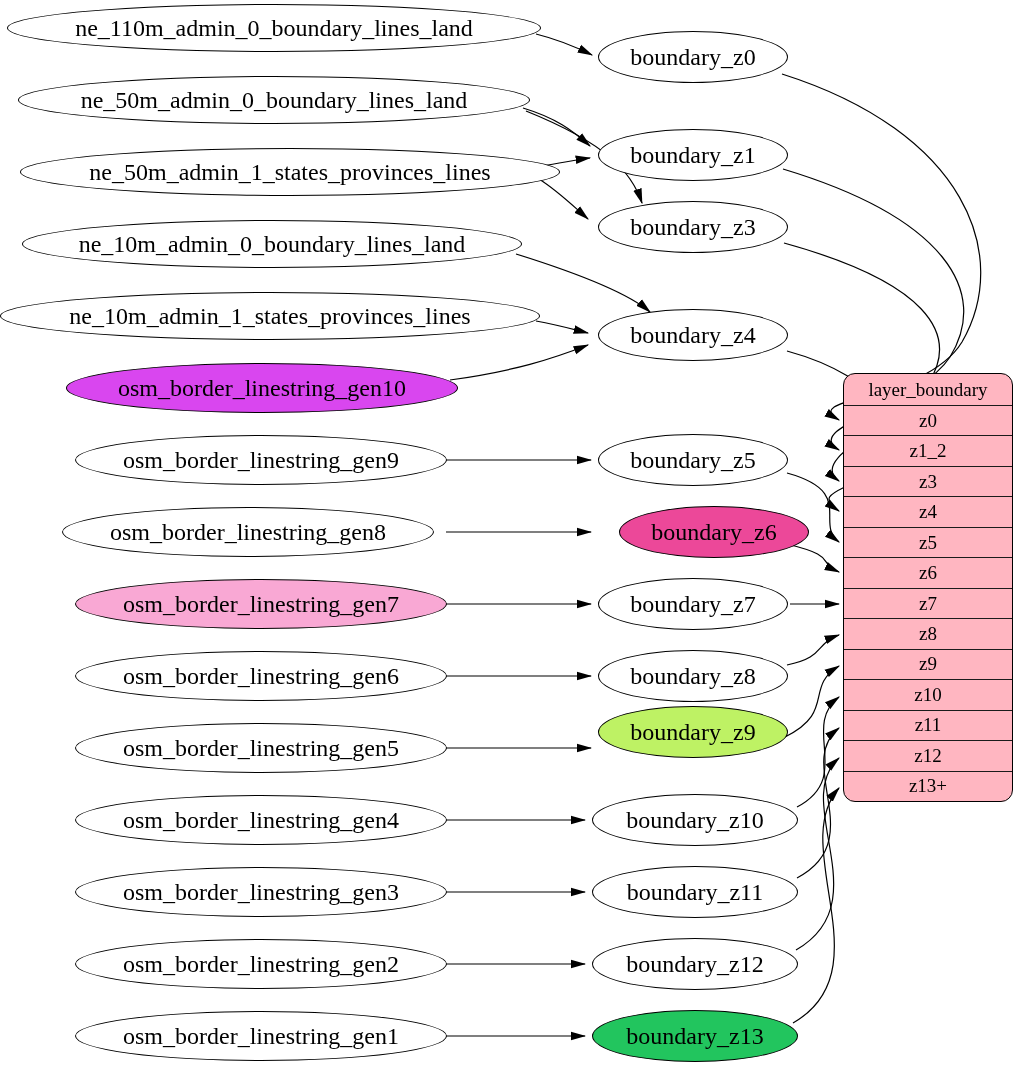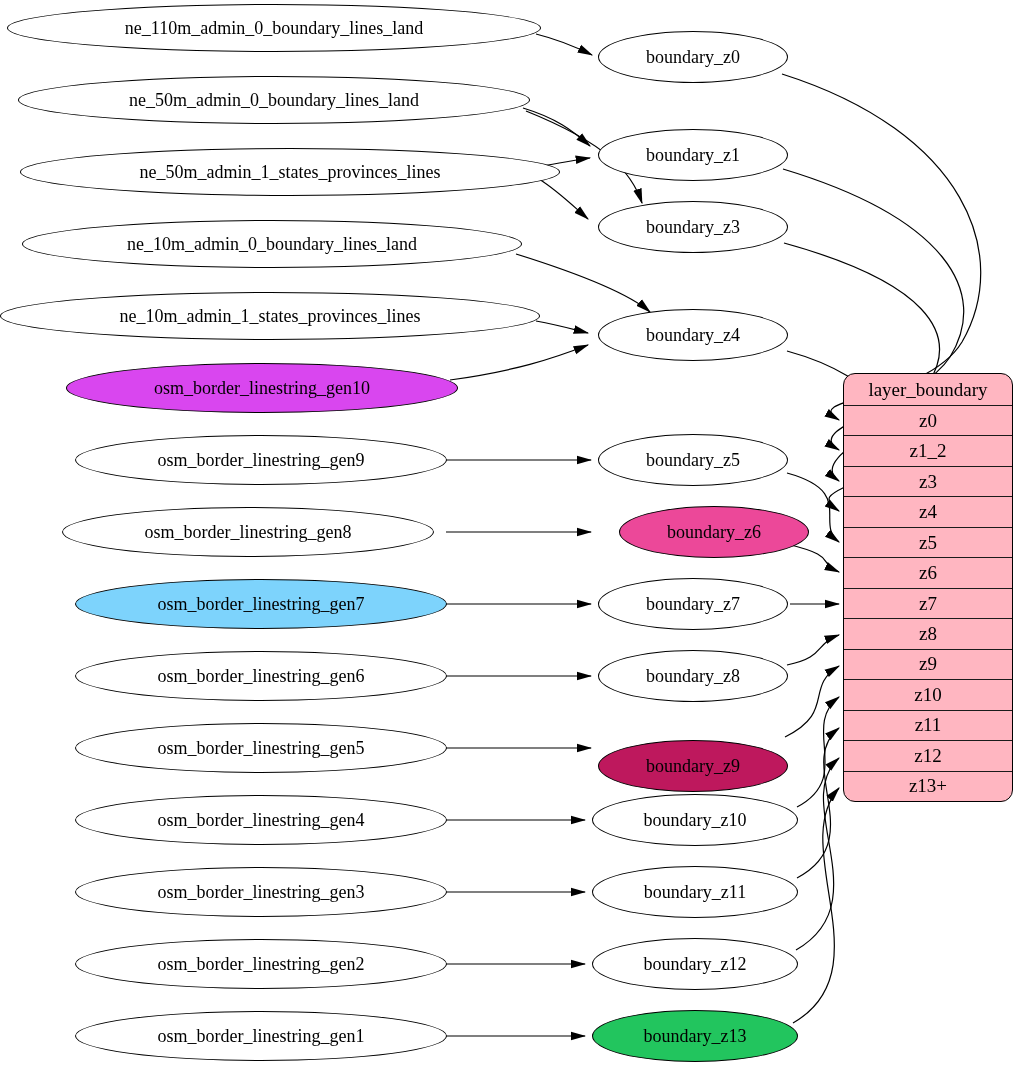--- a/index.html
+++ b/index.html
@@ -3,21 +3,21 @@
 <meta charset="utf-8">
 <style>
   html,body{margin:0;padding:0;background:#ffffff;}
   body{font-family:"Liberation Serif","DejaVu Serif",serif;color:#000;}
   #canvas{position:relative;width:1019px;height:1067px;background:#fff;overflow:hidden;}
   #edges{position:absolute;left:0;top:0;width:1019px;height:1067px;z-index:1;}
   .enode{
     position:absolute;z-index:2;box-sizing:border-box;
     background:#ffffff;border:1.4px solid #000;border-radius:50%;
     display:flex;align-items:center;justify-content:center;
-    font-size:18px;line-height:1;white-space:nowrap;
+    font-size:24px;line-height:1;white-space:nowrap;
   }
   #record{
     position:absolute;z-index:2;box-sizing:border-box;
     border:1.5px solid #000;border-radius:12px;overflow:hidden;
     display:flex;flex-direction:column;
     font-size:19px;
   }
   #record .rtitle{
     flex:0 0 31px;display:flex;align-items:center;justify-content:center;
   }
@@ -90,33 +90,33 @@
     </div>
 
 <div class="enode" style="left: 7px; top: 4px; width: 534px; height: 48px; background: rgb(255, 255, 255);">ne_110m_admin_0_boundary_lines_land</div>
     <div class="enode" style="left: 18px; top: 76px; width: 512px; height: 48px; background: rgb(255, 255, 255);">ne_50m_admin_0_boundary_lines_land</div>
     <div class="enode" style="left: 20px; top: 148px; width: 540px; height: 48px; background: rgb(255, 255, 255);">ne_50m_admin_1_states_provinces_lines</div>
     <div class="enode" style="left: 22px; top: 220px; width: 500px; height: 48px; background: rgb(255, 255, 255);">ne_10m_admin_0_boundary_lines_land</div>
     <div class="enode" style="left: 0px; top: 292px; width: 540px; height: 48px; background: rgb(255, 255, 255);">ne_10m_admin_1_states_provinces_lines</div>
     <div class="enode" style="left: 66px; top: 363px; width: 392px; height: 50px; background: #d946ef;">osm_border_linestring_gen10</div>
     <div class="enode" style="left: 75px; top: 435px; width: 372px; height: 50px; background: rgb(255, 255, 255);">osm_border_linestring_gen9</div>
     <div class="enode" style="left: 62px; top: 507px; width: 372px; height: 50px; background: rgb(255, 255, 255);">osm_border_linestring_gen8</div>
-    <div class="enode" style="left: 75px; top: 579px; width: 372px; height: 50px; background: #7dd3fc;">osm_border_linestring_gen7</div>
+    <div class="enode" style="left: 75px; top: 579px; width: 372px; height: 50px; background: #f9a8d4;">osm_border_linestring_gen7</div>
     <div class="enode" style="left: 75px; top: 651px; width: 372px; height: 50px; background: rgb(255, 255, 255);">osm_border_linestring_gen6</div>
     <div class="enode" style="left: 75px; top: 723px; width: 372px; height: 50px; background: rgb(255, 255, 255);">osm_border_linestring_gen5</div>
     <div class="enode" style="left: 75px; top: 795px; width: 372px; height: 50px; background: rgb(255, 255, 255);">osm_border_linestring_gen4</div>
     <div class="enode" style="left: 75px; top: 867px; width: 372px; height: 50px; background: rgb(255, 255, 255);">osm_border_linestring_gen3</div>
     <div class="enode" style="left: 75px; top: 939px; width: 372px; height: 50px; background: rgb(255, 255, 255);">osm_border_linestring_gen2</div>
     <div class="enode" style="left: 75px; top: 1011px; width: 372px; height: 50px; background: rgb(255, 255, 255); text-align: right;">osm_border_linestring_gen1</div>
     <div class="enode" style="left: 598px; top: 31px; width: 190px; height: 52px; background: rgb(255, 255, 255);">boundary_z0</div>
     <div class="enode" style="left: 598px; top: 129px; width: 190px; height: 52px; background: rgb(255, 255, 255);">boundary_z1</div>
     <div class="enode" style="left: 598px; top: 201px; width: 190px; height: 52px; background: rgb(255, 255, 255);">boundary_z3</div>
     <div class="enode" style="left: 598px; top: 309px; width: 190px; height: 52px; background: rgb(255, 255, 255);">boundary_z4</div>
     <div class="enode" style="left: 598px; top: 434px; width: 190px; height: 52px; background: rgb(255, 255, 255);">boundary_z5</div>
     <div class="enode" style="left: 619px; top: 506px; width: 190px; height: 52px; background: #ec4899;">boundary_z6</div>
     <div class="enode" style="left: 598px; top: 578px; width: 190px; height: 52px; background: rgb(255, 255, 255);">boundary_z7</div>
     <div class="enode" style="left: 598px; top: 650px; width: 190px; height: 52px; background: rgb(255, 255, 255);">boundary_z8</div>
-    <div class="enode" style="left: 598px; top: 740px; width: 190px; height: 52px; background: #be185d;">boundary_z9</div>
+    <div class="enode" style="left: 598px; top: 706px; width: 190px; height: 52px; background: #bef264;">boundary_z9</div>
     <div class="enode" style="left: 592px; top: 794px; width: 206px; height: 52px; background: rgb(255, 255, 255);">boundary_z10</div>
     <div class="enode" style="left: 592px; top: 866px; width: 206px; height: 52px; background: rgb(255, 255, 255);">boundary_z11</div>
     <div class="enode" style="left: 592px; top: 938px; width: 206px; height: 52px; background: rgb(255, 255, 255);">boundary_z12</div>
     <div class="enode" style="left: 592px; top: 1010px; width: 206px; height: 52px; background: #22c55e;">boundary_z13</div>
   </div>
 
 </body></html>

